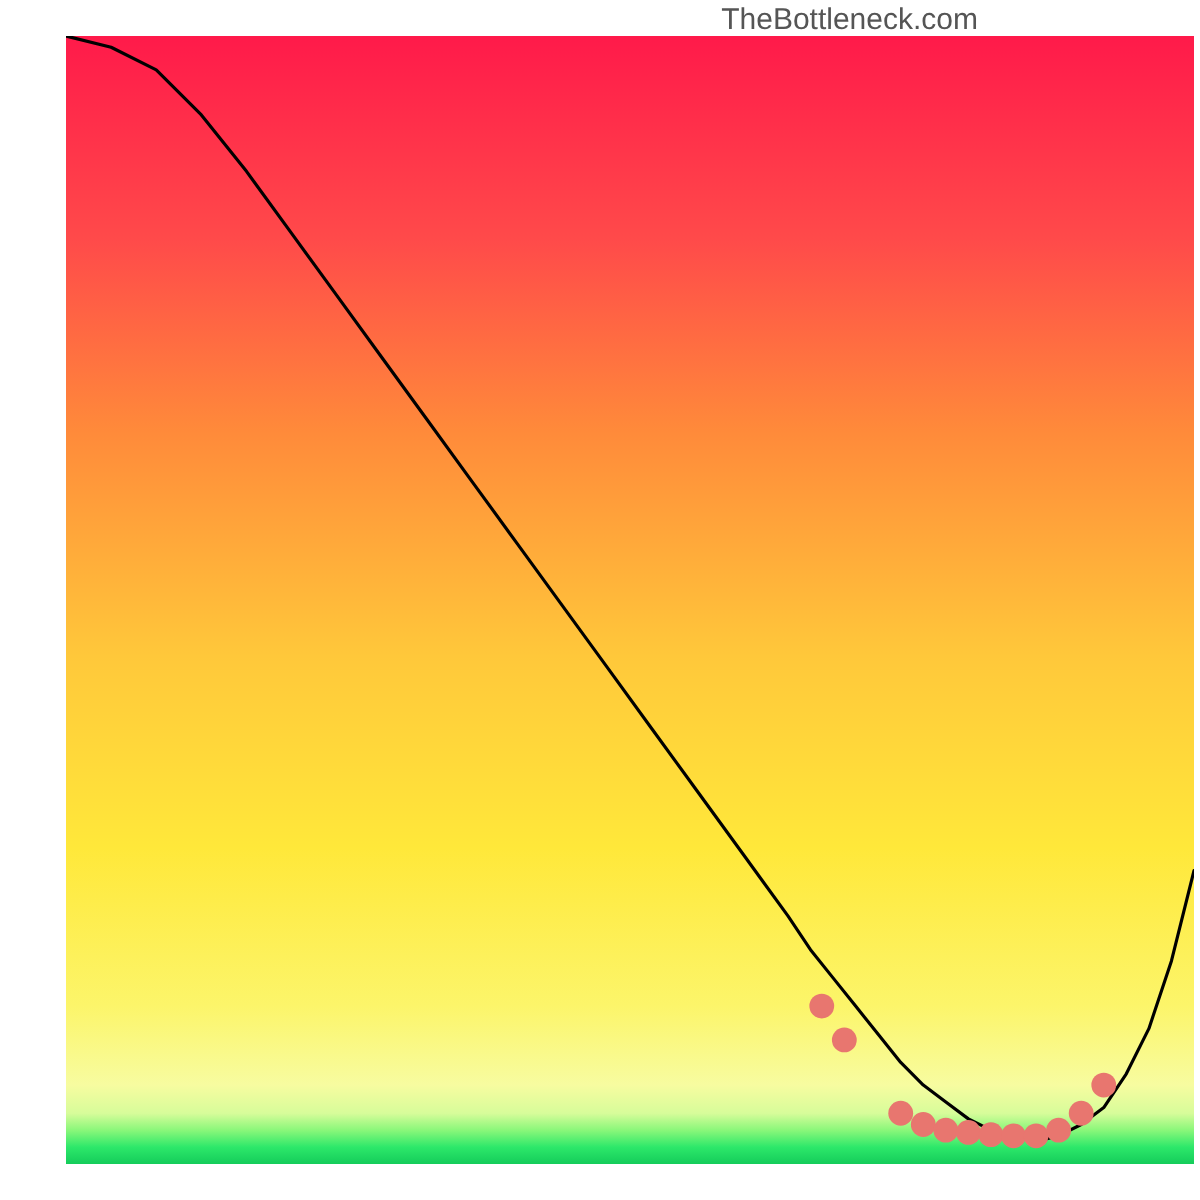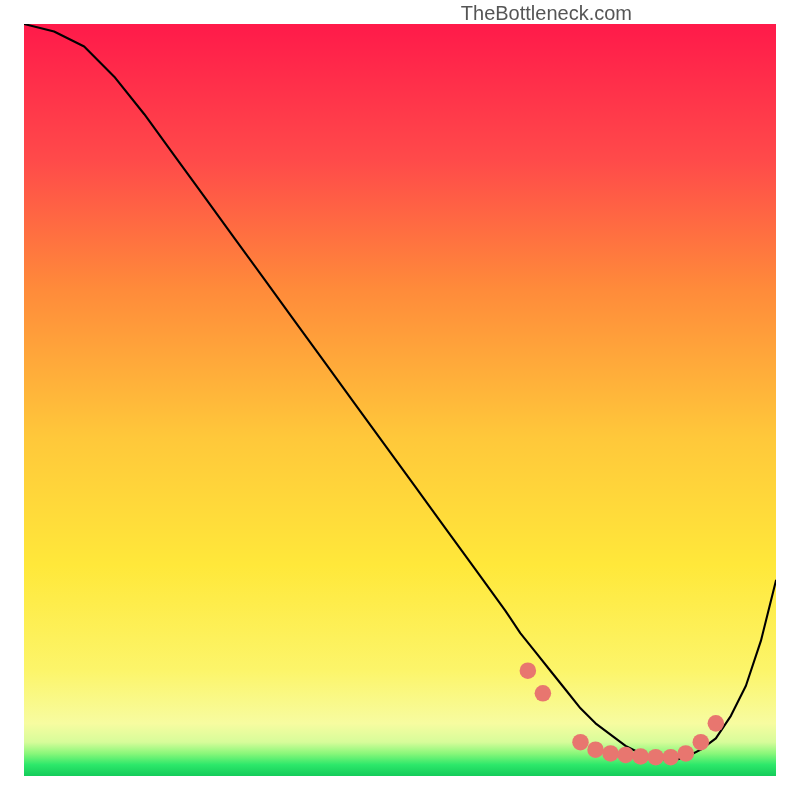--- a/index.html
+++ b/index.html
@@ -1,17 +1,17 @@
 <!DOCTYPE html>
 <html><head>
 <meta charset="utf-8">
 <style>
 * { margin: 0; padding: 0; box-sizing: border-box; }
 body { width: 800px; height: 800px; overflow: hidden; position: relative; font-family: Arial, sans-serif; }
-.container { width: 640px; height: 800px; position: relative; }
+.container { width: 640px; height: 800px; position: relative; margin-left: 20px; }
 .chart-area { position: absolute; left: 24px; top: 24px; width: 752px; height: 752px; }
 .gradient-bg { position: absolute; left: 0; top: 0; width: 100%; height: 100%; }
 .watermark { position: absolute; right: 8px; top: 2px; font-size: 20px; color: #555; font-weight: 500; }
 .curve { position: absolute; left: 0; top: 0; pointer-events: none; }
 </style>
 </head>
 <body>
 
 <div class="container">
   <div class="watermark">TheBottleneck.com</div>

